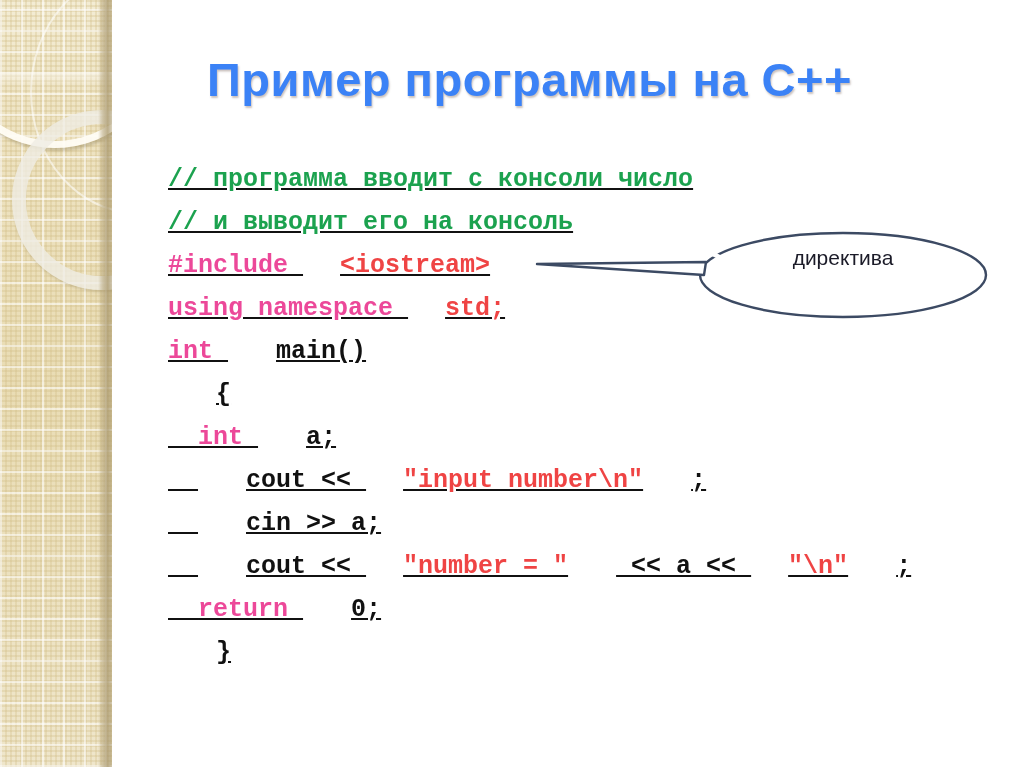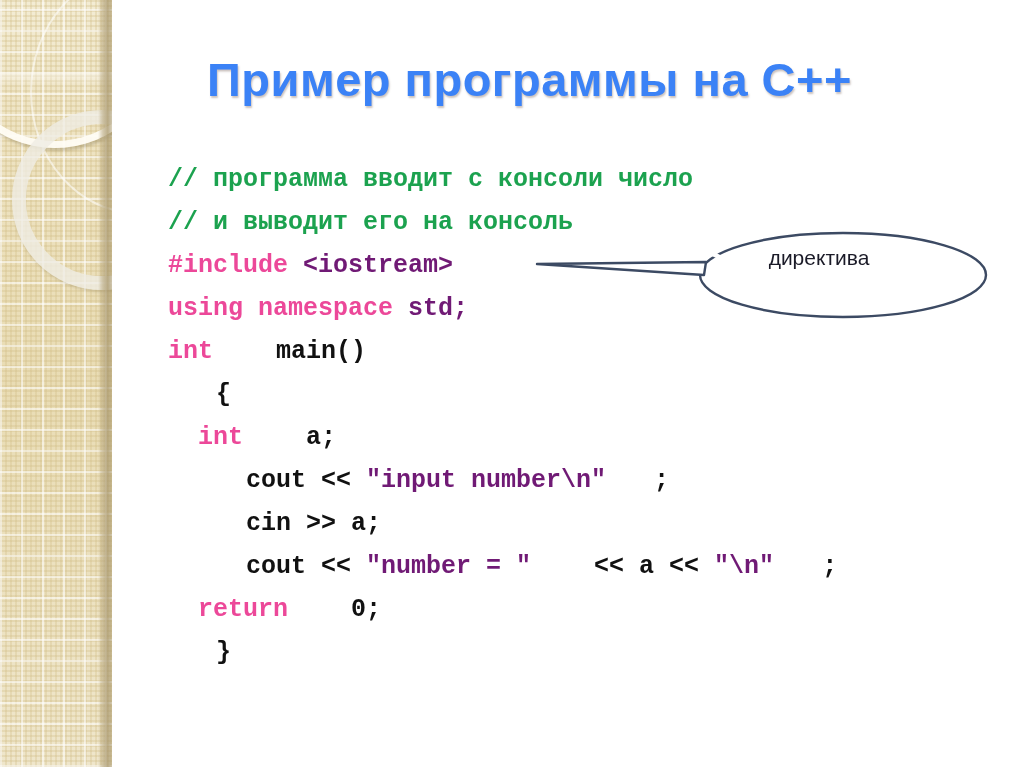--- a/index.html
+++ b/index.html
@@ -106,38 +106,38 @@
     position: absolute;
     left: 168px;
     top: 158px;
     font-family: "Liberation Mono", "DejaVu Sans Mono", monospace;
     font-size: 25px;
     font-weight: bold;
     line-height: 43px;
     white-space: pre;
     color: #111111;
   }
-  .code .ln { display: block; height: 43px; }
+  .code .ln { display: block; height: 43px; text-decoration: underline; }
   .c-comment { color: #1ca24f; }
   .c-keyword { color: #ec4899; }
-  .c-string  { color: #701a75; }
+  .c-string  { color: #ef4444; margin-left: 37px; }
   .c-plain   { color: #111111; margin-left: 48px; }
 
   
   .callout-svg {
     position: absolute;
     left: 520px;
     top: 218px;
     width: 480px;
     height: 115px;
     overflow: visible;
   }
   .callout-text {
     position: absolute;
-    left: 676px;
+    left: 700px;
     top: 243px;
     width: 286px;
     text-align: center;
     font-family: "Liberation Sans", sans-serif;
     font-size: 21px;
     color: #1b1b28;
     line-height: 29px;
   }
   .callout-text span { display: block; }
 </style>

